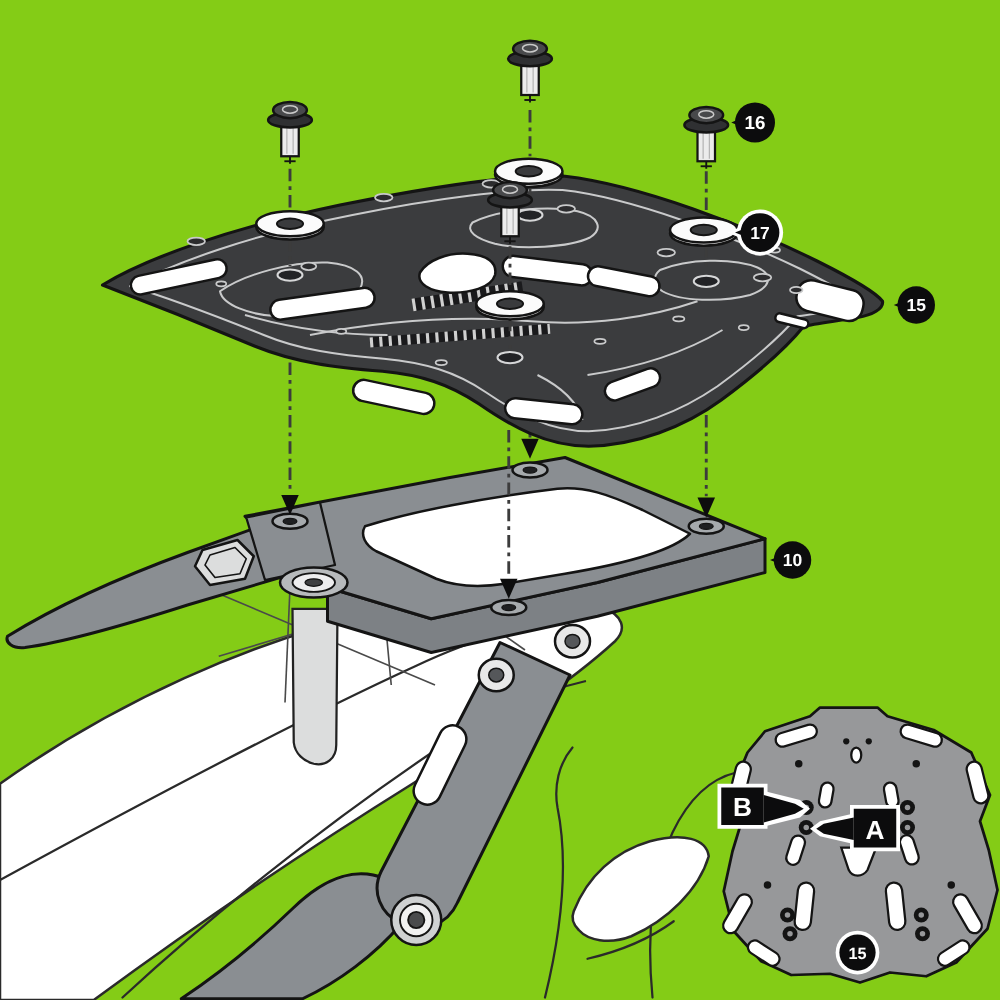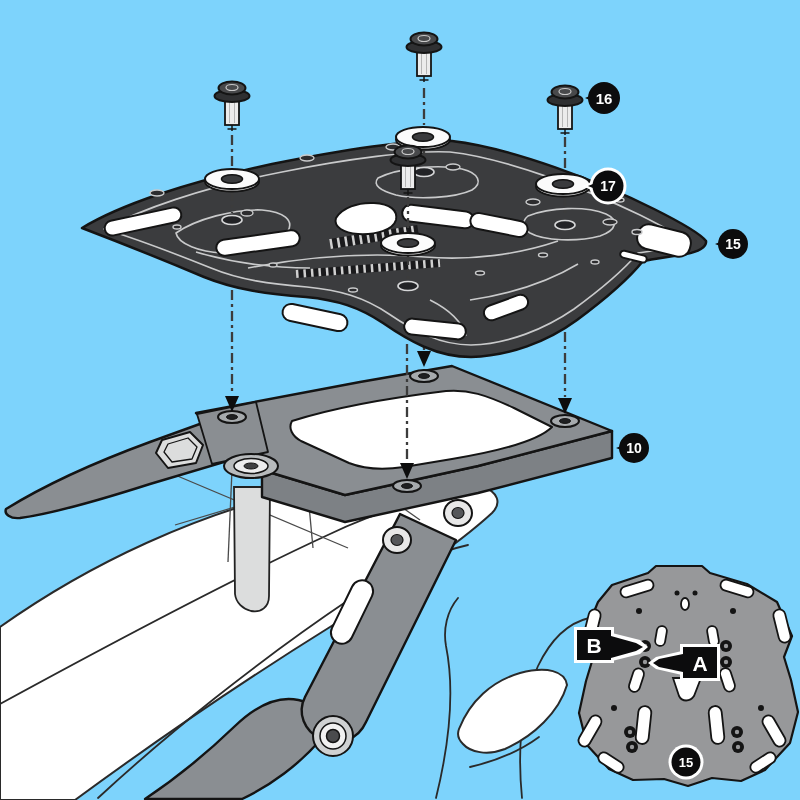--- a/index.html
+++ b/index.html
@@ -1,16 +1,16 @@
 <!DOCTYPE html>
 <html><head>
 <meta charset="utf-8">
 <style>
   html,body { margin:0; padding:0; background:#ffffff; }
-  .stage { position:relative; width:800px; height:800px; background:#7dd3fc; overflow:hidden;
+  .stage { position:relative; width:800px; height:800px; background:#84cc16; overflow:hidden;
            font-family:"Liberation Sans", sans-serif; }
   svg text { font-family:"Liberation Sans", sans-serif; font-weight:bold; fill:#ffffff;
              text-anchor:middle; }
 </style>
 </head>
 <body>
 
 <div class="stage">
 <svg width="800" height="800" viewBox="0 0 800 800">
 

